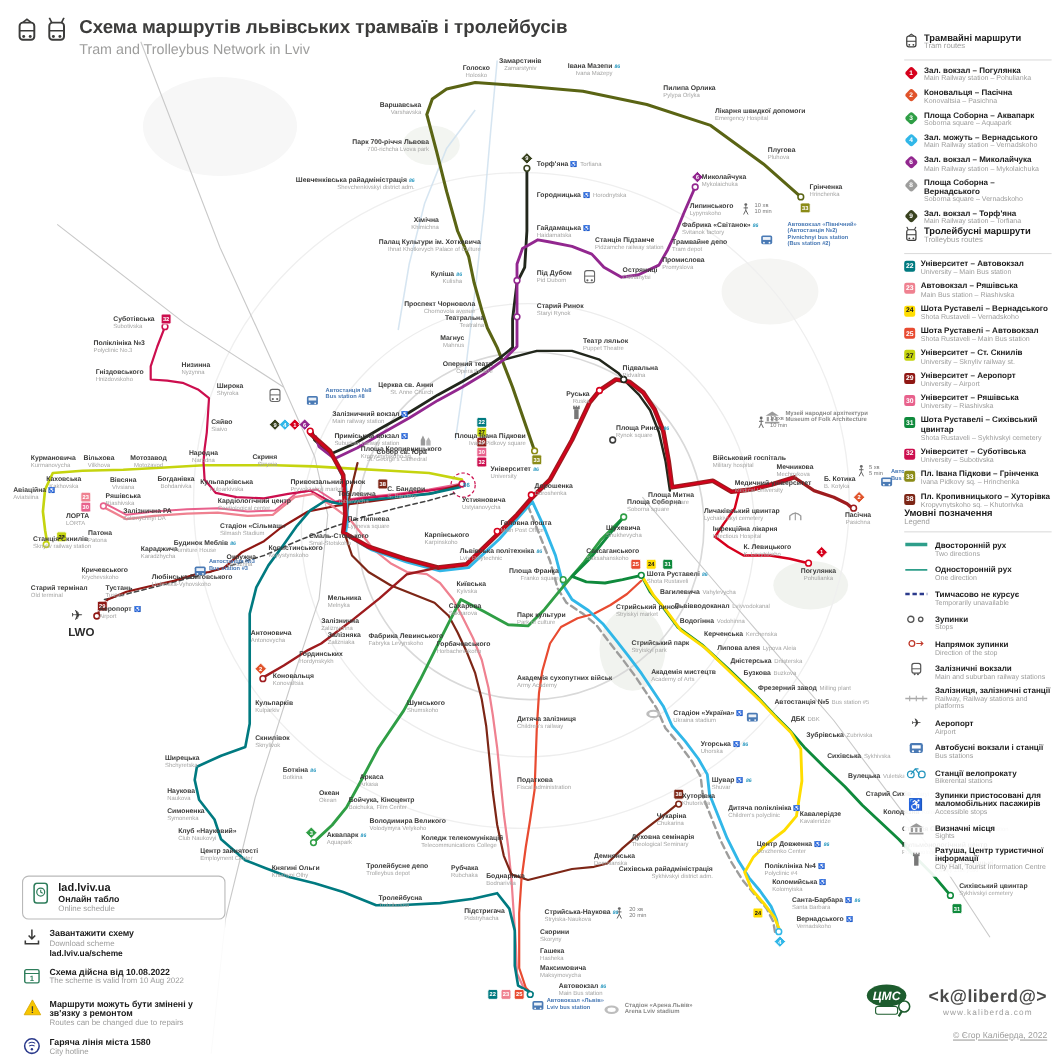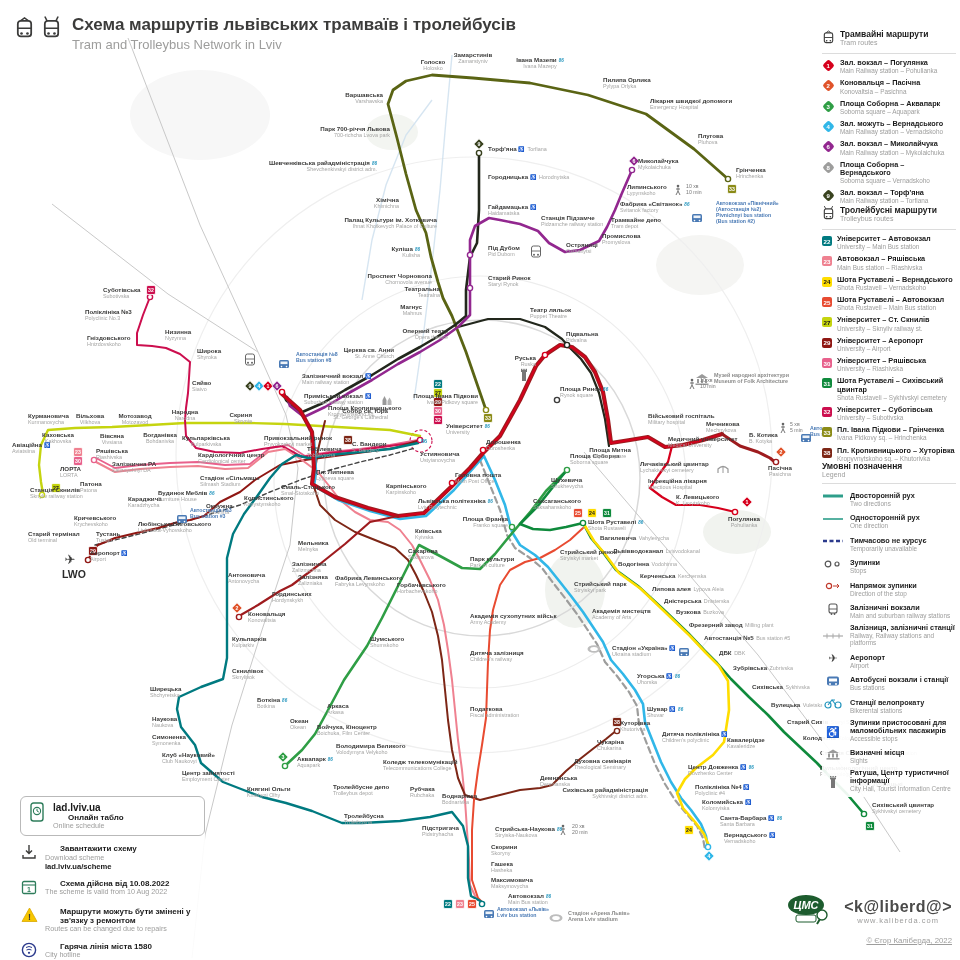--- a/index.html
+++ b/index.html
@@ -20,21 +20,21 @@
   .dmd>span{transform:rotate(-45deg);font-size:6px;font-weight:bold;color:#fff;}
   .sqr{flex:none;width:10px;height:10px;border-radius:2px;display:flex;align-items:center;
        justify-content:center;font-size:6.2px;font-weight:bold;color:#fff;margin-top:1px;}
   .r-ua{font-size:7.3px;font-weight:bold;color:#1a1a1a;line-height:1.12;}
   .r-en{font-size:6.4px;color:#9d9d9c;line-height:1.12;}
   .srow{display:flex;gap:6px;margin-bottom:4.5px;align-items:flex-end;}
   .s-ic{flex:none;width:22px;text-align:center;margin-top:0px;}
   .irow{display:flex;gap:7px;margin-bottom:8px;align-items:flex-start;}
   .i-ic{flex:none;width:18px;text-align:center;}
   .i-title{font-size:10px;font-weight:bold;color:#1a1a1a;}
-  .i-ua{font-size:8px;font-weight:bold;color:#1a1a1a;line-height:1.15;margin-left:15px;}
+  .i-ua{font-size:8px;font-weight:bold;color:#1a1a1a;line-height:1.15;}
   .i-en{font-size:7.2px;color:#9d9d9c;line-height:1.15;}
   .i-extra{font-size:7.6px;font-weight:bold;color:#1a1a1a;}
   .boxed{border:1px solid #b9b9b9;border-radius:6px;padding:5px 7px;}
   #footer{position:absolute;right:8px;top:893px;width:200px;}
   .f-top{display:flex;gap:12px;align-items:center;justify-content:flex-end;}
   .f-name{font-size:16px;font-weight:bold;color:#4a4a49;letter-spacing:.5px;text-align:right;}
   .f-site{font-size:7.5px;color:#9d9d9c;text-align:center;letter-spacing:1px;}
   .f-copy{font-size:7.8px;color:#9d9d9c;text-align:right;margin-top:7px;text-decoration:underline;}
 </style>
 </head>

